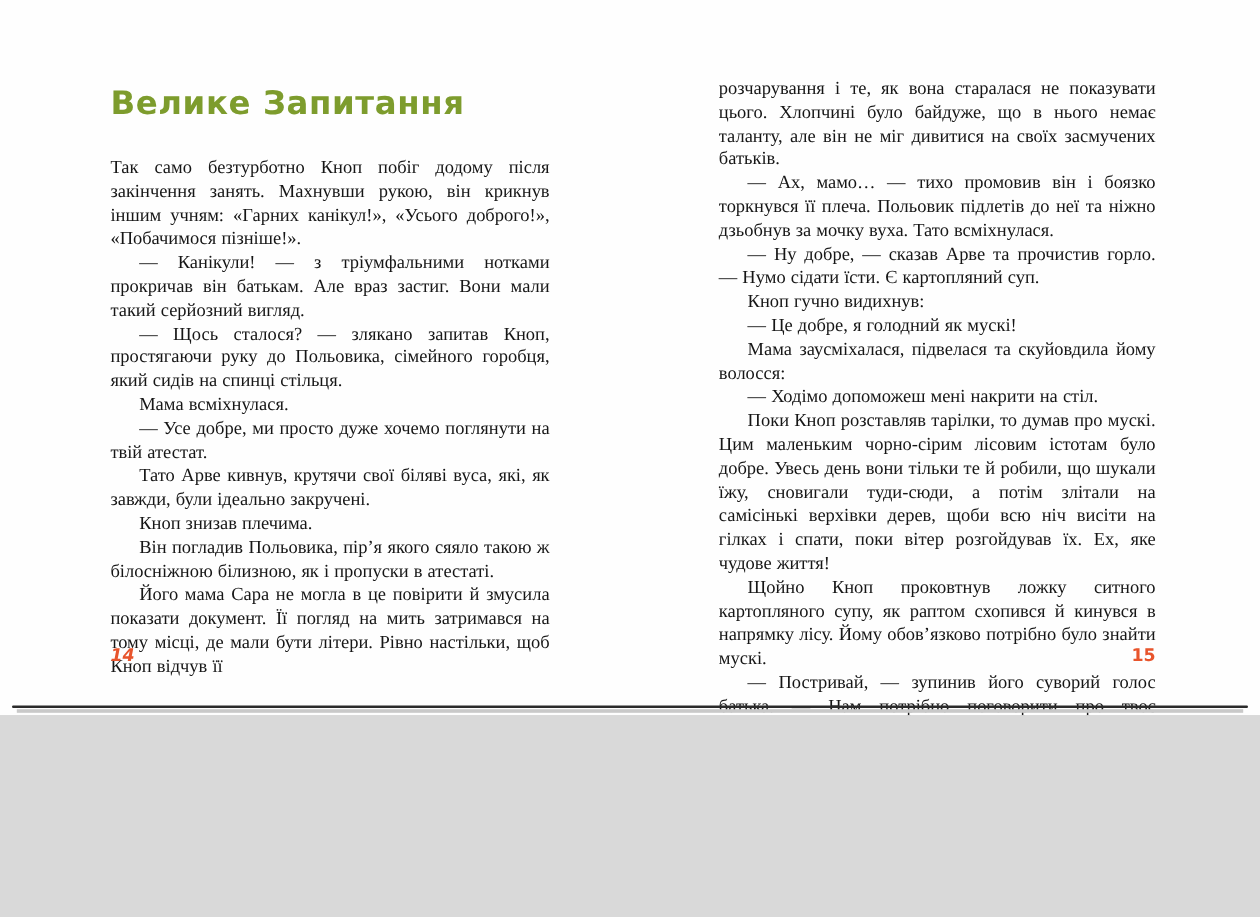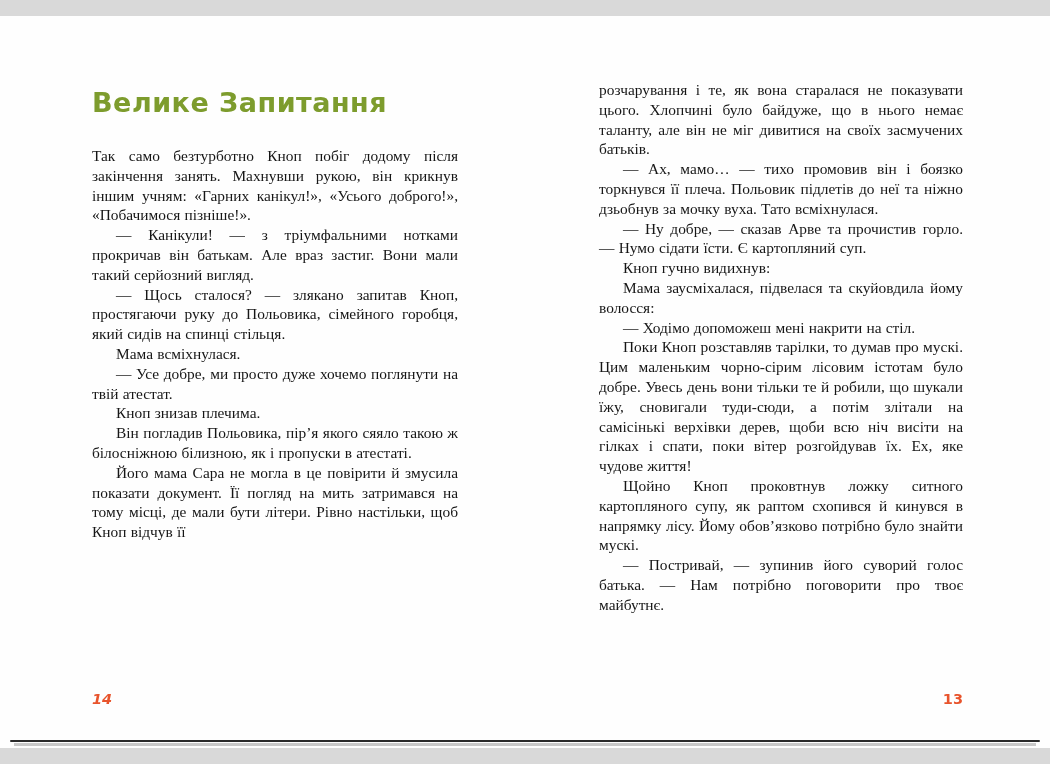--- a/index.html
+++ b/index.html
@@ -1,24 +1,24 @@
 <!DOCTYPE html>
 <html lang="uk"><head>
 <meta charset="utf-8">
 <style>
   html, body { margin: 0; padding: 0; background: #d9d9d9; }
   .spread {
     position: relative;
     width: 1050px;
-    height: 732px;
+    height: 596px;
     background: #fefefe;
     font-family: "Liberation Serif", serif;
     color: #161616;
     overflow: hidden;
-    margin: 16px auto;
+    margin: 0 auto;
   }
   .page { position: absolute; top: 0; }
   .page-left  { left: 92px;  width: 366px; }
   .page-right { left: 599px; width: 364px; }
   .chapter-heading {
     margin: 70px 0 27px 0;
     font-family: "DejaVu Sans", sans-serif;
     font-weight: 700;
     font-size: 27px;
     line-height: 33px;
@@ -69,41 +69,43 @@
 
   <div class="page page-left">
     <h1 class="chapter-heading">Велике Запитання</h1>
     <div class="text">
 
     <p>Так само безтурботно Кноп побіг додому після закінчення занять. Махнувши рукою, він крикнув іншим учням: «Гарних канікул!», «Усього доброго!», «Побачимося пізніше!».</p>
         <p class="indent">— Канікули! — з тріумфальними нотками прокричав він батькам. Але враз застиг. Вони мали такий серйозний вигляд.</p>
         <p class="indent">— Щось сталося? — злякано запитав Кноп, простягаючи руку до Польовика, сімейного горобця, який сидів на спинці стільця.</p>
         <p class="indent">Мама всміхнулася.</p>
         <p class="indent">— Усе добре, ми просто дуже хочемо поглянути на твій атестат.</p>
+        <p class="indent">Тато Арве кивнув, крутячи свої біляві вуса, які, як завжди, були ідеально закручені.</p>
         <p class="indent">Кноп знизав плечима.</p>
         <p class="indent">Він погладив Польовика, пір’я якого сяяло такою ж білосніжною білизною, як і пропуски в атестаті.</p>
         <p class="indent">Його мама Сара не могла в це повірити й змусила показати документ. Її погляд на мить затримався на тому місці, де мали бути літери. Рівно настільки, щоб Кноп відчув її</p>
       </div>
   </div>
 
   <div class="page page-right">
     <div class="text">
 
     <p>розчарування і те, як вона старалася не показувати цього. Хлопчині було байдуже, що в нього немає таланту, але він не міг дивитися на своїх засмучених батьків.</p>
         <p class="indent">— Ах, мамо… — тихо промовив він і боязко торкнувся її плеча. Польовик підлетів до неї та ніжно дзьобнув за мочку вуха. Тато всміхнулася.</p>
         <p class="indent">— Ну добре, — сказав Арве та прочистив горло. — Нумо сідати їсти. Є картопляний суп.</p>
         <p class="indent">Кноп гучно видихнув:</p>
+        <p class="indent">— Це добре, я голодний як мускі!</p>
         <p class="indent">Мама заусміхалася, підвелася та скуйовдила йому волосся:</p>
         <p class="indent">— Ходімо допоможеш мені накрити на стіл.</p>
         <p class="indent">Поки Кноп розставляв тарілки, то думав про мускі. Цим маленьким чорно-сірим лісовим істотам було добре. Увесь день вони тільки те й робили, що шукали їжу, сновигали туди-сюди, а потім злітали на самісінькі верхівки дерев, щоби всю ніч висіти на гілках і спати, поки вітер розгойдував їх. Ех, яке чудове життя!</p>
         <p class="indent">Щойно Кноп проковтнув ложку ситного картопляного супу, як раптом схопився й кинувся в напрямку лісу. Йому обов’язково потрібно було знайти мускі.</p>
         <p class="indent">— Постривай, — зупинив його суворий голос батька. — Нам потрібно поговорити про твоє майбутнє.</p>
       </div>
   </div>
 
   <div class="pagenum pagenum-left">14</div>
 
-  <div class="pagenum pagenum-right">13</div>
+  <div class="pagenum pagenum-right">15</div>
 
   <div class="page-bottom-shadow"></div>
   <div class="page-bottom-edge"></div>
 
 </div>
 
 </body></html>

